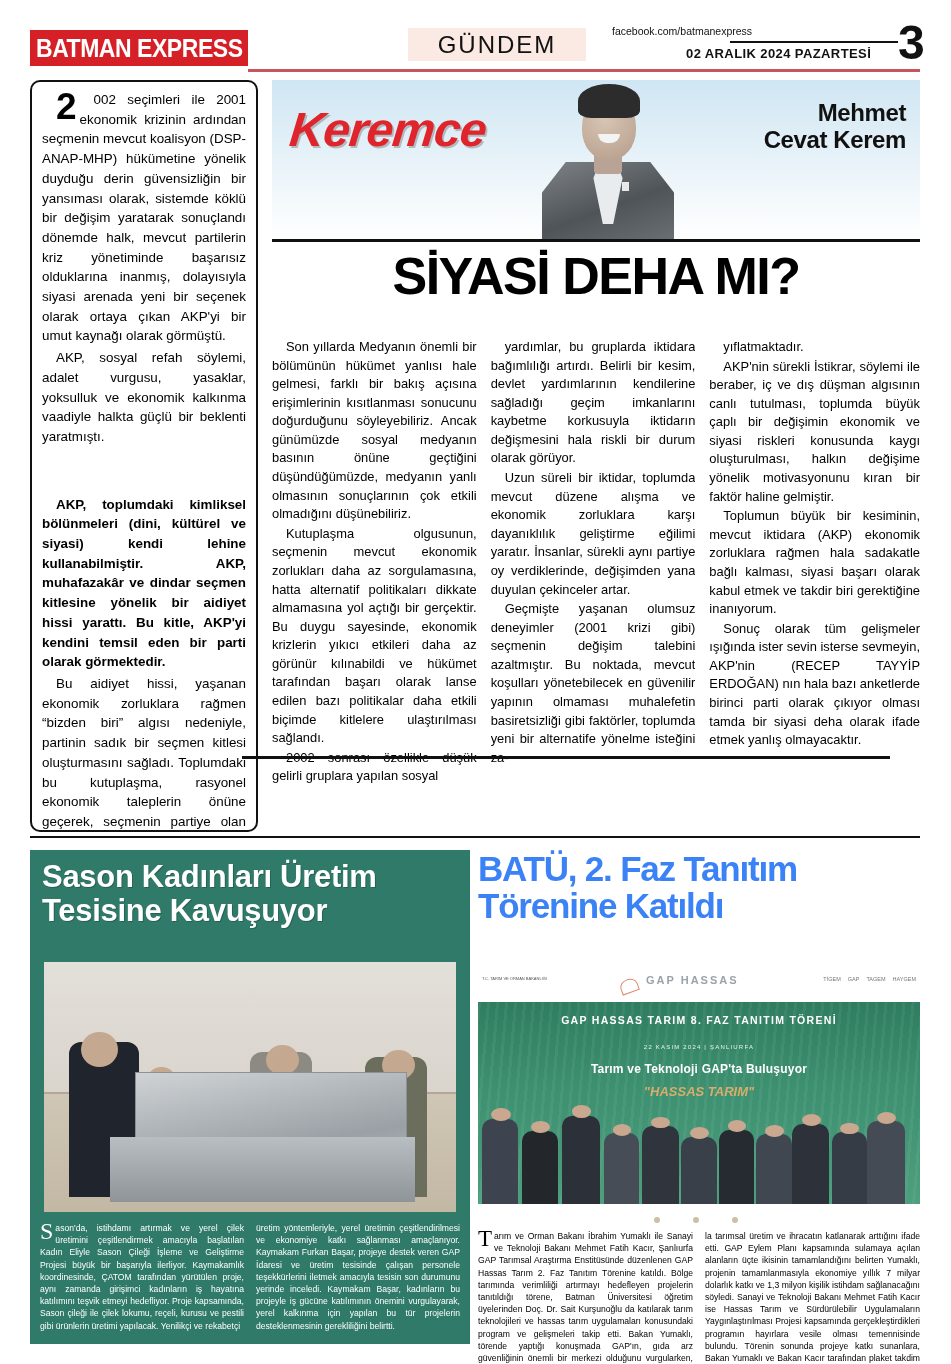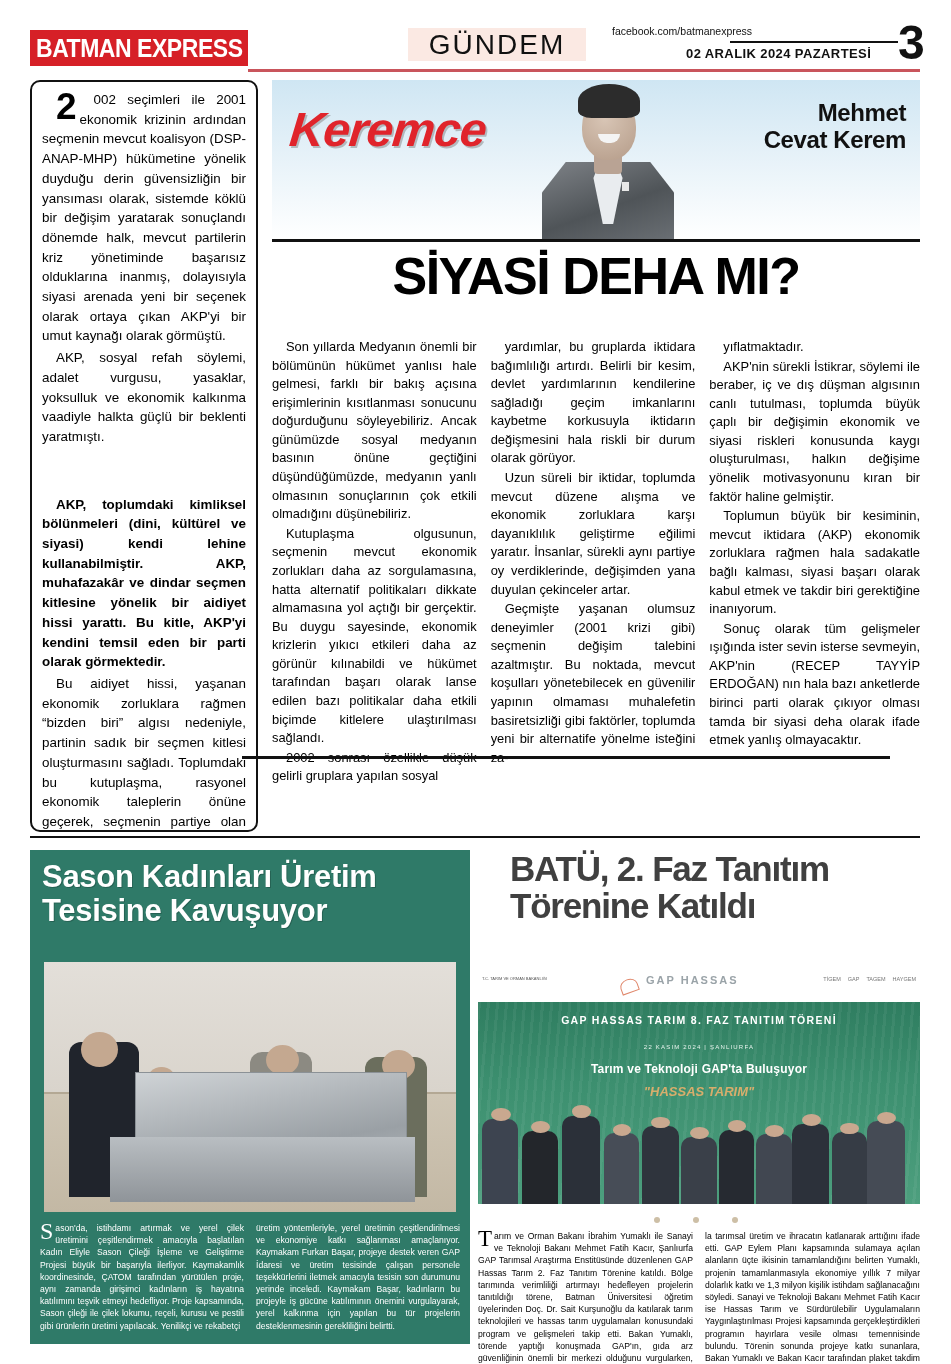--- a/index.html
+++ b/index.html
@@ -19,21 +19,21 @@
   }
   .logo-text {
     color:#fff; font-family:"Liberation Sans", sans-serif; font-weight:bold;
     font-size:25px; letter-spacing:-0.5px; font-stretch:condensed;
     transform:scaleX(0.92); white-space:nowrap;
   }
   .gundem-box {
     position:absolute; left:408px; top:28px; width:178px; height:33px;
     background:#FBE9E3; display:flex; align-items:center; justify-content:center;
   }
-  .gundem-text { font-size:28px; letter-spacing:2px; color:#111; font-weight:400; }
+  .gundem-text { font-size:24px; letter-spacing:2px; color:#111; font-weight:400; }
   .fb-url { position:absolute; left:612px; top:25px; font-size:10.5px; color:#111; }
   .hdr-rule { position:absolute; left:730px; top:41px; width:168px; height:2px; background:#111; }
   .date-text { position:absolute; left:686px; top:46px; font-size:13px; font-weight:bold; letter-spacing:0.4px; color:#111; }
   .page-num { position:absolute; left:898px; top:19px; font-size:48px; font-weight:bold; line-height:1; color:#111; }
   .red-rule { position:absolute; left:248px; top:69px; width:672px; height:3px; background:#C9555C; }
 
   
   .top-area { position:absolute; left:30px; top:80px; width:890px; height:755px; }
 
   .lead-col {
@@ -155,22 +155,22 @@
     color:#fff; font-size:8.6px; line-height:1.42; text-align:justify;
   }
   .sason-dropcap {
     float:left; font-size:24px; line-height:0.8; font-weight:400;
     color:#fff; padding-right:2px; font-family:"Liberation Serif", serif;
   }
 
   
   .batu { position:absolute; left:478px; top:850px; width:442px; height:494px; }
   .batu-title {
-    font-size:35px; font-weight:bold; line-height:1.06; color:#404040;
-    letter-spacing:-1.2px; white-space:nowrap;margin-left:32px;
+    font-size:35px; font-weight:bold; line-height:1.06; color:#3b82f6;
+    letter-spacing:-1.2px; white-space:nowrap;
   }
   .batu-photo {
     position:absolute; left:0; top:122px; width:442px; height:232px;
     background:#ffffff; overflow:hidden;
   }
   .bp-logobar { position:absolute; left:0; top:0; width:100%; height:30px; background:#fff; }
   .bp-lb-l { position:absolute; left:4px; top:4px; font-size:4px; color:#555; line-height:1.3; }
   .bp-gap {
     position:absolute; left:168px; top:3px; font-size:11px; color:#9aa3a8;
     letter-spacing:2px; line-height:1.05; font-weight:bold;

